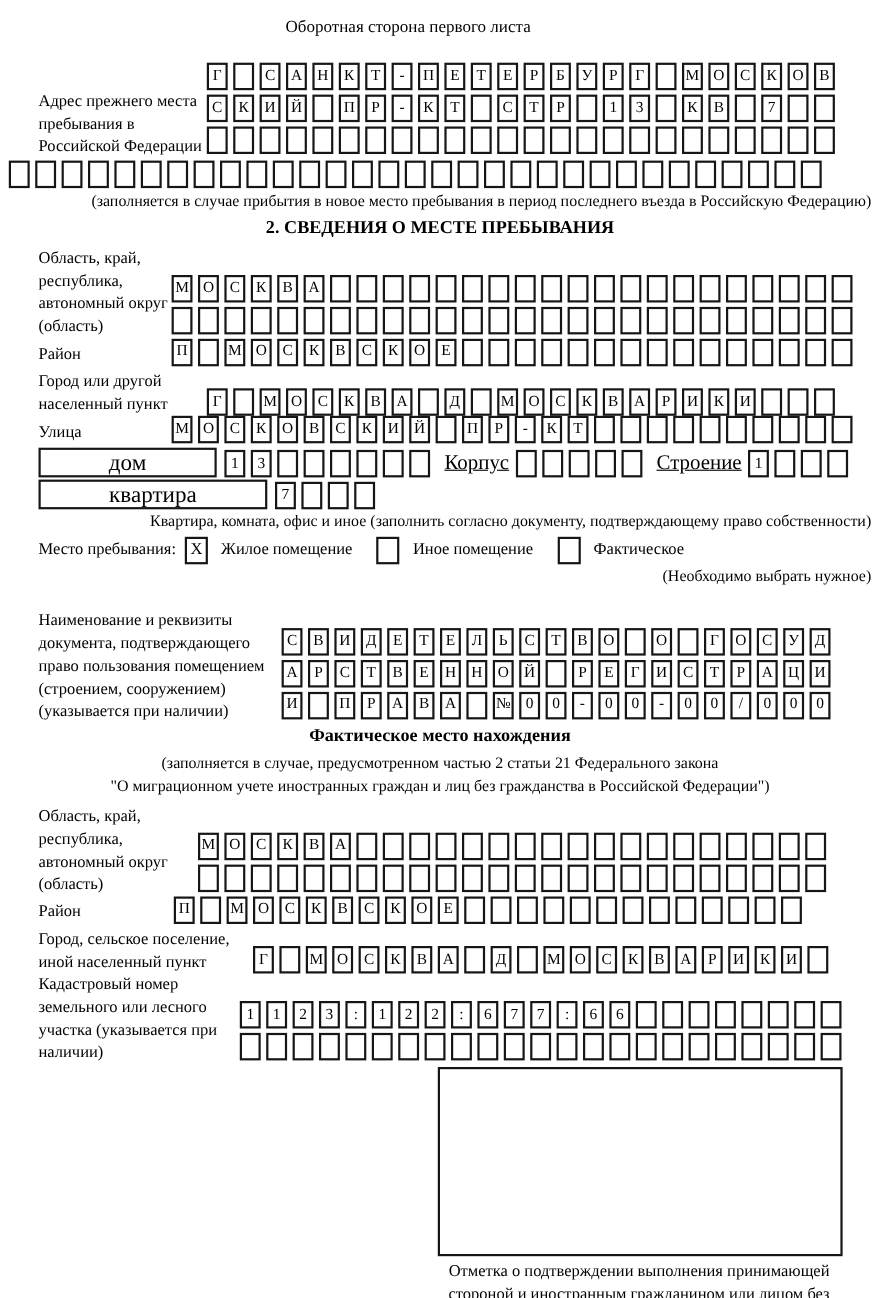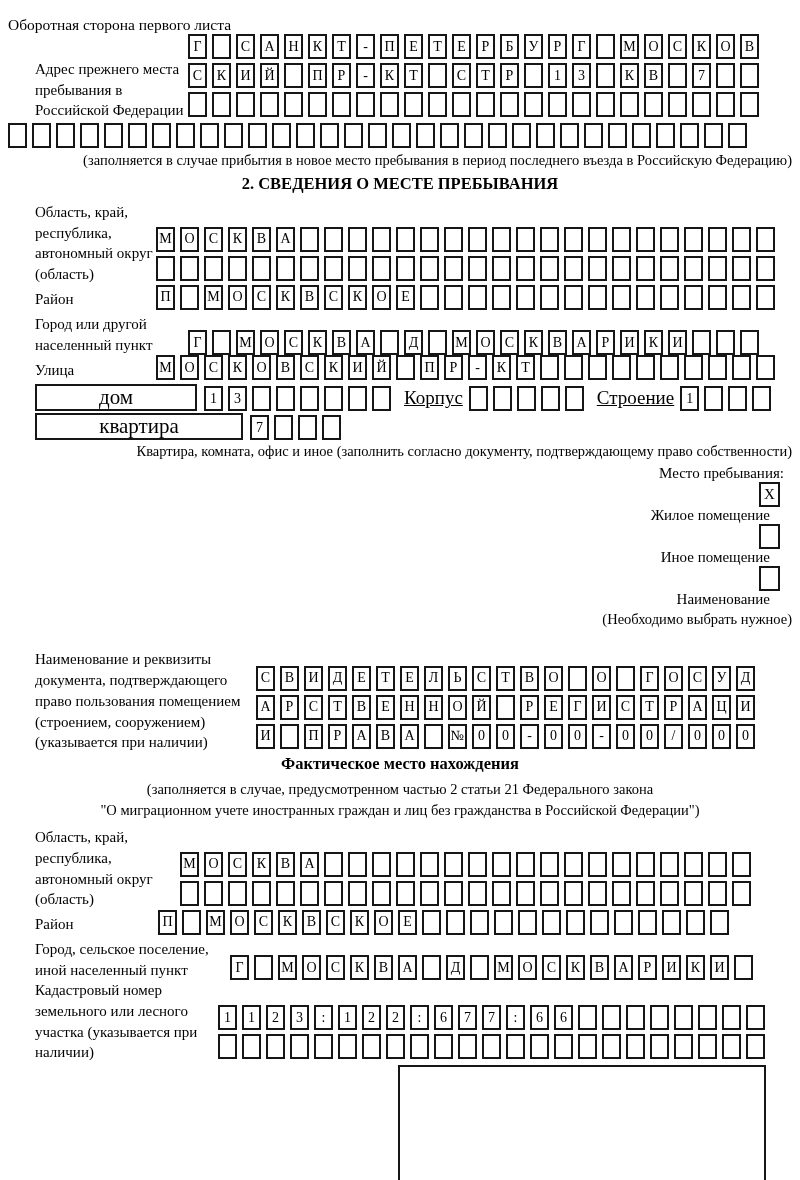--- a/index.html
+++ b/index.html
@@ -4,21 +4,21 @@
 <style>
   * { box-sizing: border-box; margin: 0; padding: 0; }
   html, body { background: #ffffff; }
   body {
     width: 800px; height: 1180px;
     color: #000;
     font-family: "Liberation Serif", "DejaVu Serif", serif;
   }
   .page { width: 800px; height: 1180px; padding: 4px 8px 0 8px; overflow: hidden; background:#fff; }
 
-  .top-note { text-align: left; font-size: 15.5px; margin: 12px 58px 0 0; }
+  .top-note { text-align: center; font-size: 15.5px; margin: 12px 58px 23px 0; }
 
   .frow { display: flex; align-items: flex-end; }
   .lbl { font-size: 15px; line-height: 1.38; padding-left: 27px; flex: 0 0 auto; }
   .grid { display: flex; }
   .grid-rows > .grid { margin-bottom: 4px; }
   .cell {
     flex: 0 0 19px;
     width: 19px; height: 25px;
     border: 2px solid #161616;
     margin-right: 5px;
@@ -33,21 +33,21 @@
   .mb4 { margin-bottom: 4px; }
   .mb2 { margin-bottom: 2px; }
 
   .named-box {
     border: 2px solid #161616; height: 27px;
     display: flex; align-items: center; justify-content: center;
     font-size: 21px; flex: 0 0 auto;
   }
   .inline-lbl { font-size: 19px; line-height: 27px; margin: 0 6px 0 8px; white-space: nowrap; text-decoration: underline; }
 
-  .stay-row { margin: 3px 0 2px 0; padding-left: 27px; flex-direction: column; }
+  .stay-row { align-items: center; margin: 3px 0 2px 0; padding-left: 27px; }
   .stay-lbl { font-size: 15px; margin-right: 8px; white-space: nowrap; }
   .mark-box {
     width: 21px; height: 25px; border: 2px solid #161616;
     display: inline-flex; align-items: center; justify-content: center;
     font-size: 15px; margin: 0 12px 0 0; flex: 0 0 auto;
   }
   .opt-lbl { font-size: 15px; margin-right: 22px; white-space: nowrap; }
 
   .fact-caption { font-size: 14.5px; text-align: center; line-height: 1.45; margin-bottom: 5px; }
 
@@ -384,21 +384,21 @@
   </div>
   <div class="caption">Квартира, комната, офис и иное (заполнить согласно документу, подтверждающему право собственности)</div>
 
   <div class="frow stay-row">
     <span class="stay-lbl">Место пребывания:</span>
     <span class="mark-box">X</span>
     <span class="opt-lbl">Жилое помещение</span>
     <span class="mark-box"></span>
     <span class="opt-lbl">Иное помещение</span>
     <span class="mark-box"></span>
-    <span class="opt-lbl">Наименование</span>
+    <span class="opt-lbl">Фактическое</span>
   </div>
   <div class="caption">(Необходимо выбрать нужное)</div>
 
   <div class="frow" style="min-height:120px; margin-top:2px">
     <div class="lbl" style="width:248px">Наименование и реквизиты документа, подтверждающего право пользования помещением (строением, сооружением) (указывается при наличии)</div>
     <div class="grid-rows">
       <div class="grid">
           <span class="cell">С</span>
           <span class="cell">В</span>
           <span class="cell">И</span>

